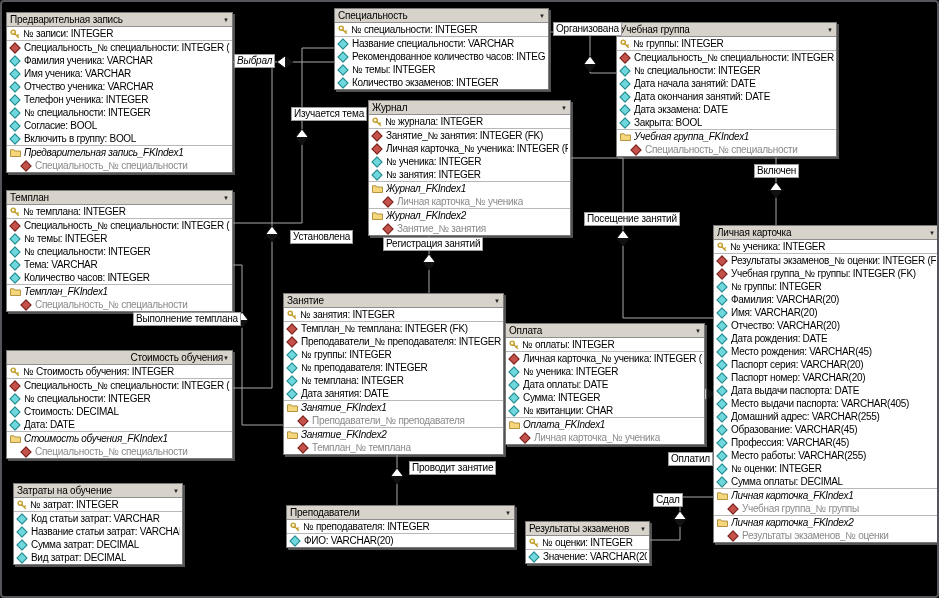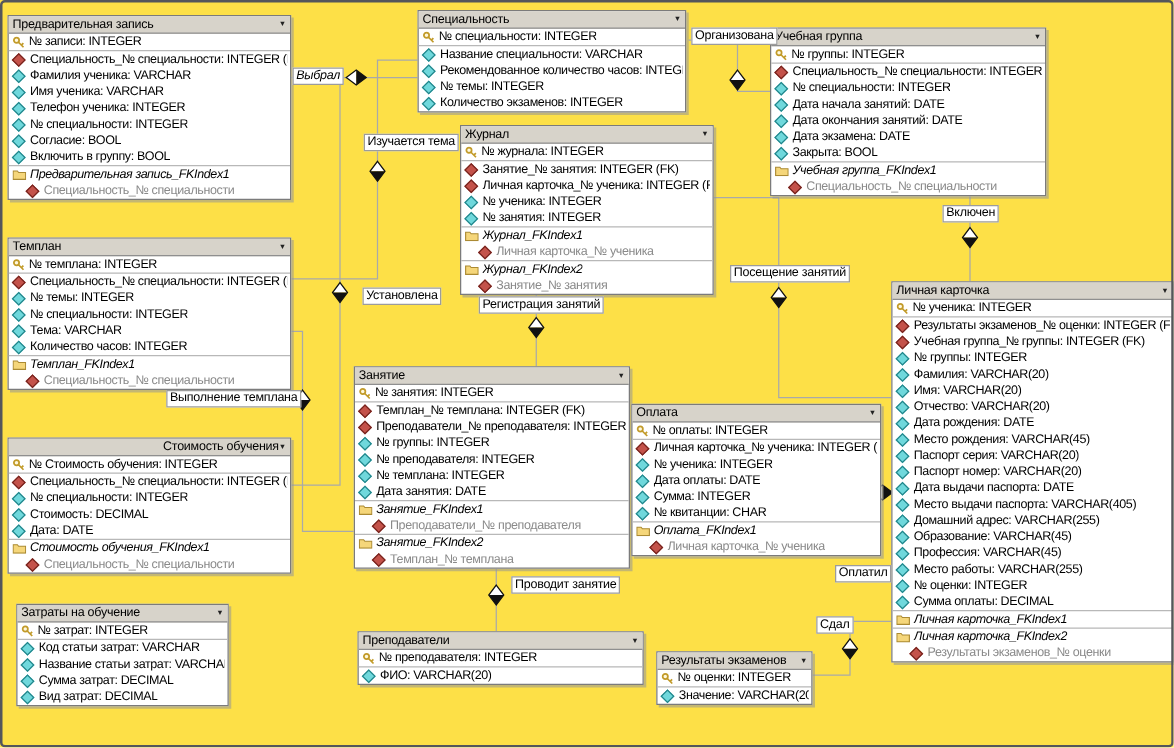--- a/index.html
+++ b/index.html
@@ -1,16 +1,16 @@
 <!DOCTYPE html>
 <html><head>
 <meta charset="utf-8">
 <style>
   html,body{margin:0;padding:0;background:#fff;}
-  .canvas{position:relative;width:939px;height:598px;background:#fde047;
+  .canvas{position:relative;width:939px;height:598px;background:#000000;
           font-family:"Liberation Sans",sans-serif;overflow:hidden;}
   .wires{position:absolute;left:0;top:0;width:939px;height:598px;z-index:1;}
   .frame{position:absolute;left:0;top:0;right:0;bottom:0;border:2px solid #54565b;
          border-radius:4px;z-index:8;pointer-events:none;}
   .tbl{position:absolute;z-index:2;background:#fff;border:1px solid #7b7b7b;
        box-shadow:2px 2px 0 rgba(150,150,150,.55);font-size:10px;color:#000;}
   .hdr{height:13px;background:#d7d3ca;border-bottom:1px solid #8f8f8f;
        display:flex;align-items:center;padding:0 3px;}
   .ttl{white-space:nowrap;overflow:hidden;flex:1;letter-spacing:-0.2px;}
   .arrow{font-size:6px;color:#222;line-height:1;flex:0 0 auto;cursor:default;}
@@ -102,20 +102,24 @@
       <div class="row">
         <span class="dm dm-attr"></span>
         <span class="ftx">Фамилия ученика: VARCHAR</span>
       </div>
       <div class="row">
         <span class="dm dm-attr"></span>
         <span class="ftx">Имя ученика: VARCHAR</span>
       </div>
       <div class="row">
         <span class="dm dm-attr"></span>
+        <span class="ftx">Отчество ученика: VARCHAR</span>
+      </div>
+      <div class="row">
+        <span class="dm dm-attr"></span>
         <span class="ftx">Телефон ученика: INTEGER</span>
       </div>
       <div class="row">
         <span class="dm dm-attr"></span>
         <span class="ftx">№ специальности: INTEGER</span>
       </div>
       <div class="row">
         <span class="dm dm-attr"></span>
         <span class="ftx">Согласие: BOOL</span>
       </div>
@@ -628,20 +632,24 @@
         <span class="dm dm-attr"></span>
         <span class="ftx">Сумма оплаты: DECIMAL</span>
       </div>
       <div class="row idxh">
         <span class="ick">
           <svg width="11" height="9" viewBox="0 0 11 9">
             <path d="M.5 8.5V1.8h3.4l1 1.2h5.6v5.5z" fill="#f5d67a" stroke="#ab8a33" stroke-width="0.9"></path>
           </svg>
         </span>
         <span class="ftx">Личная карточка_FKIndex1</span>
+      </div>
+      <div class="row idxi">
+        <span class="dm dm-fk"></span>
+        <span class="ftx">Учебная группа_№ группы</span>
       </div>
       <div class="row idxh">
         <span class="ick">
           <svg width="11" height="9" viewBox="0 0 11 9">
             <path d="M.5 8.5V1.8h3.4l1 1.2h5.6v5.5z" fill="#f5d67a" stroke="#ab8a33" stroke-width="0.9"></path>
           </svg>
         </span>
         <span class="ftx">Личная карточка_FKIndex2</span>
       </div>
       <div class="row idxi">

